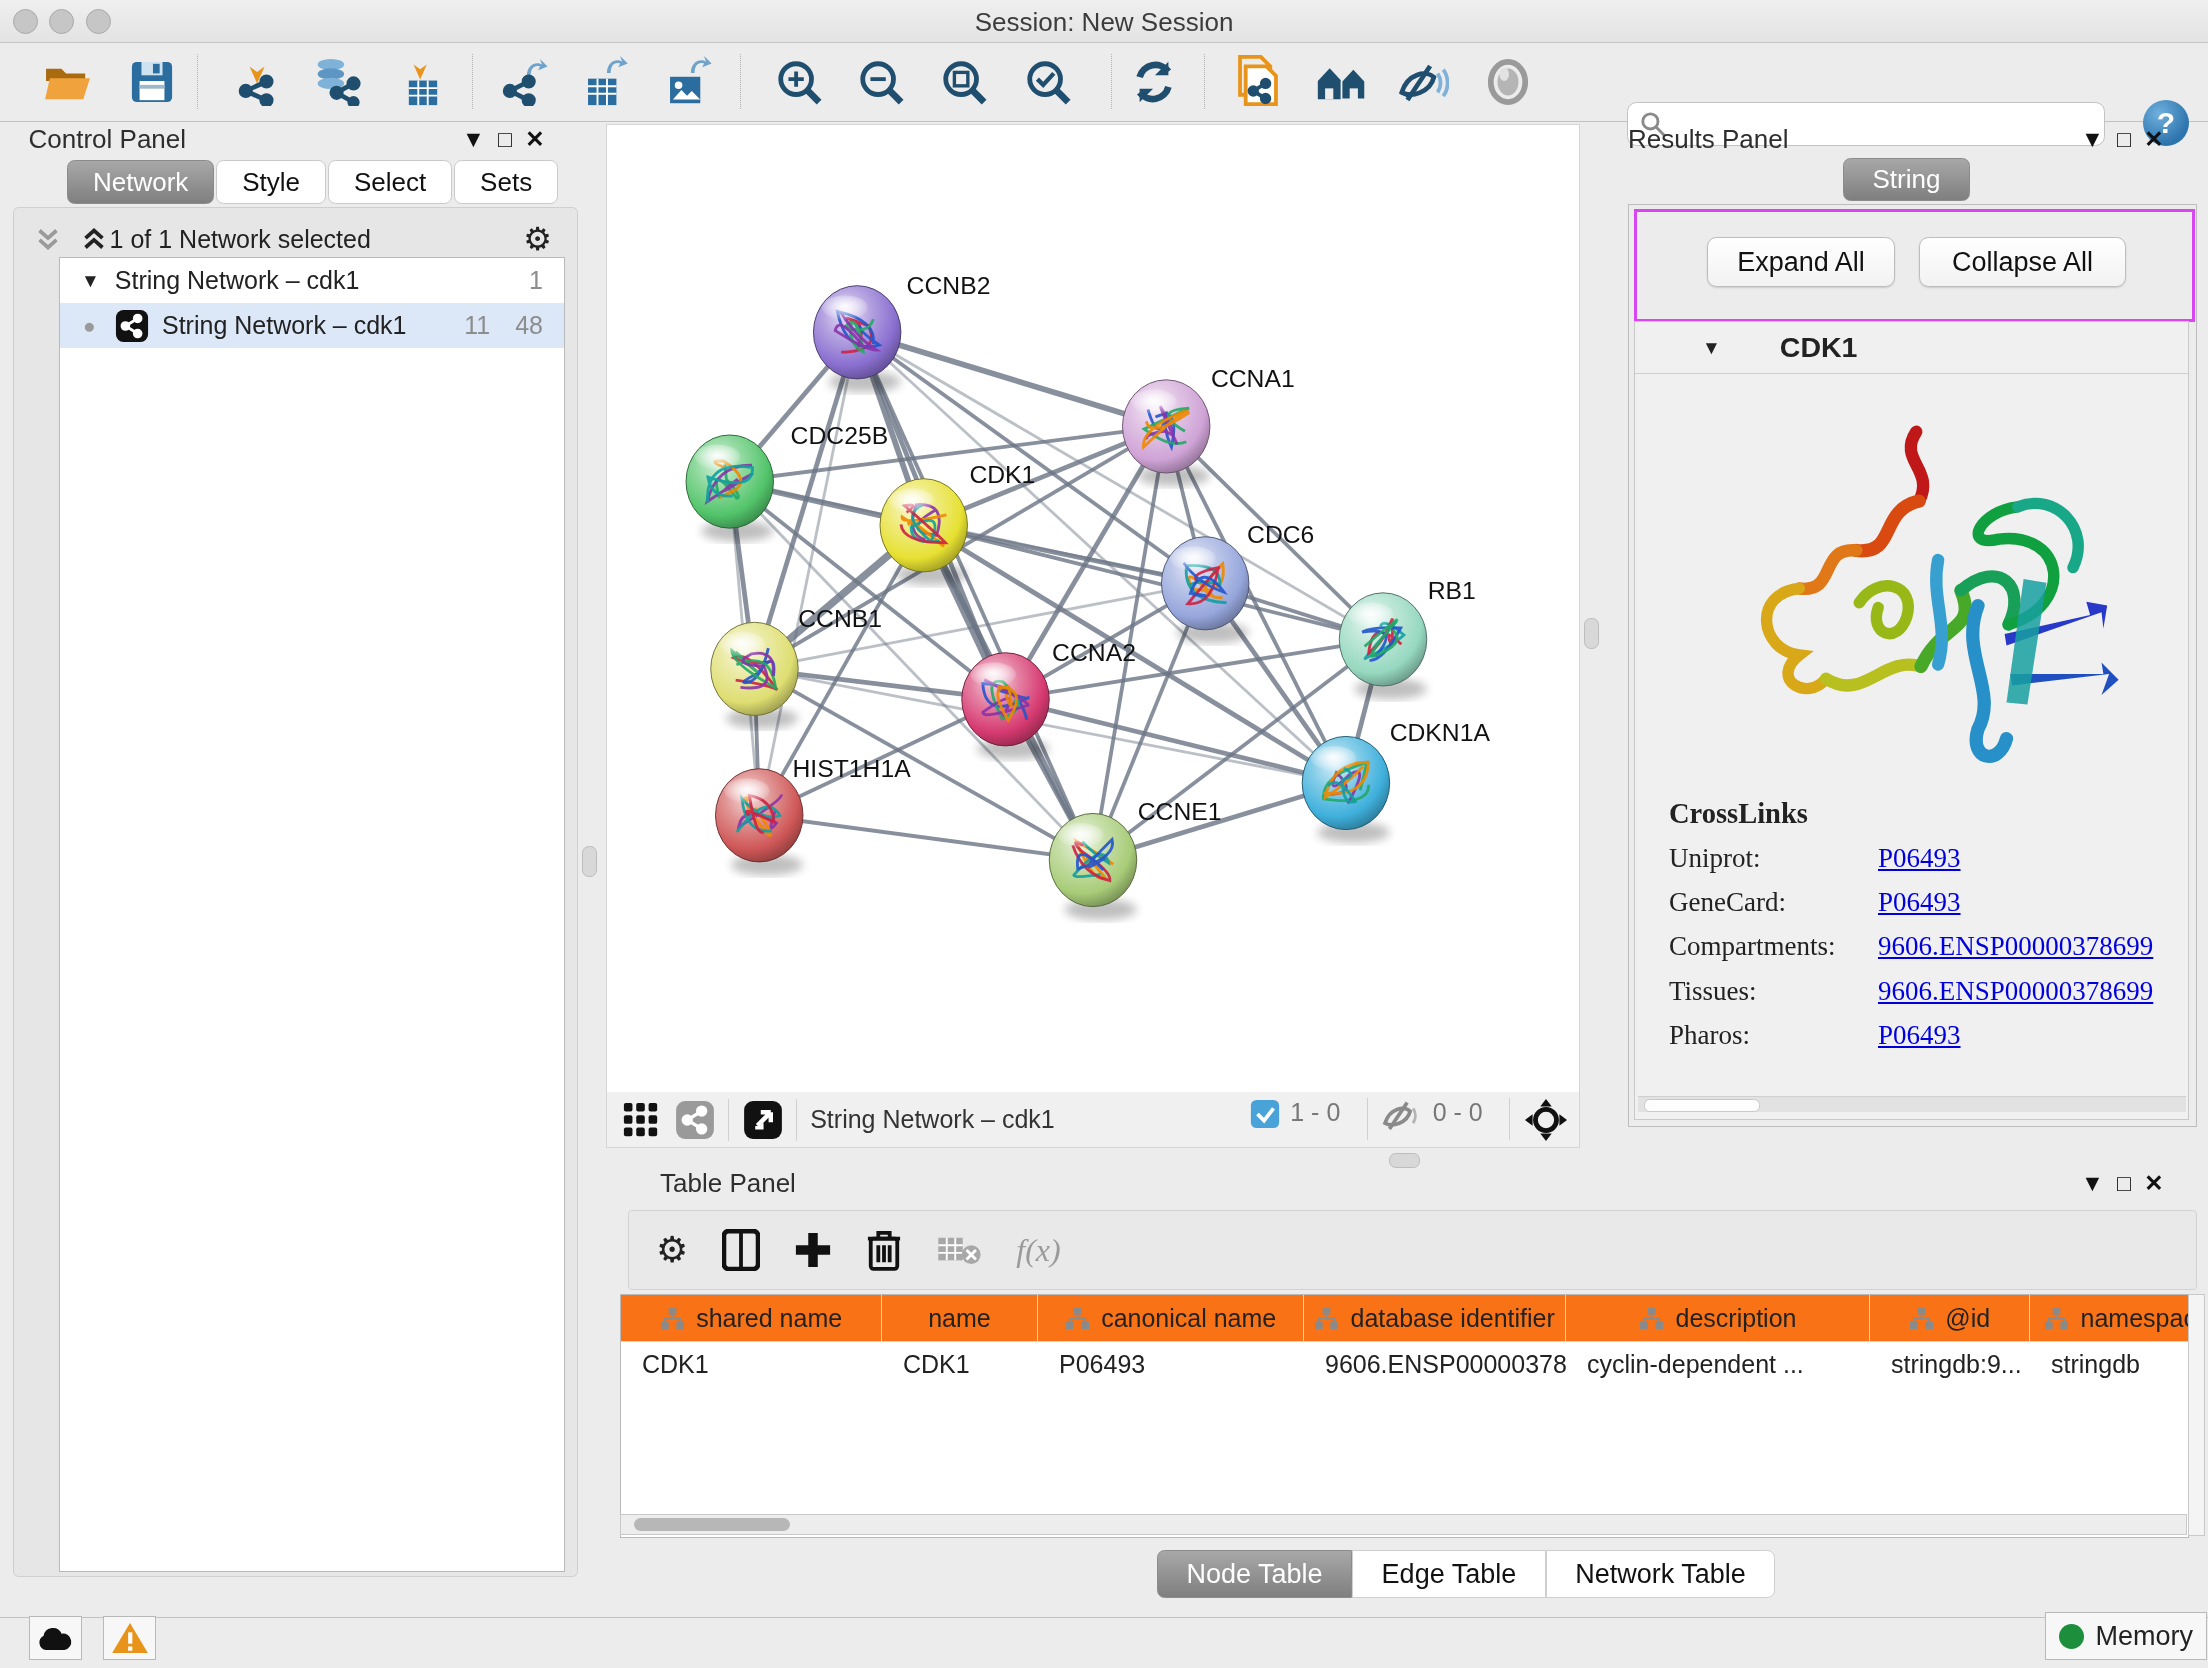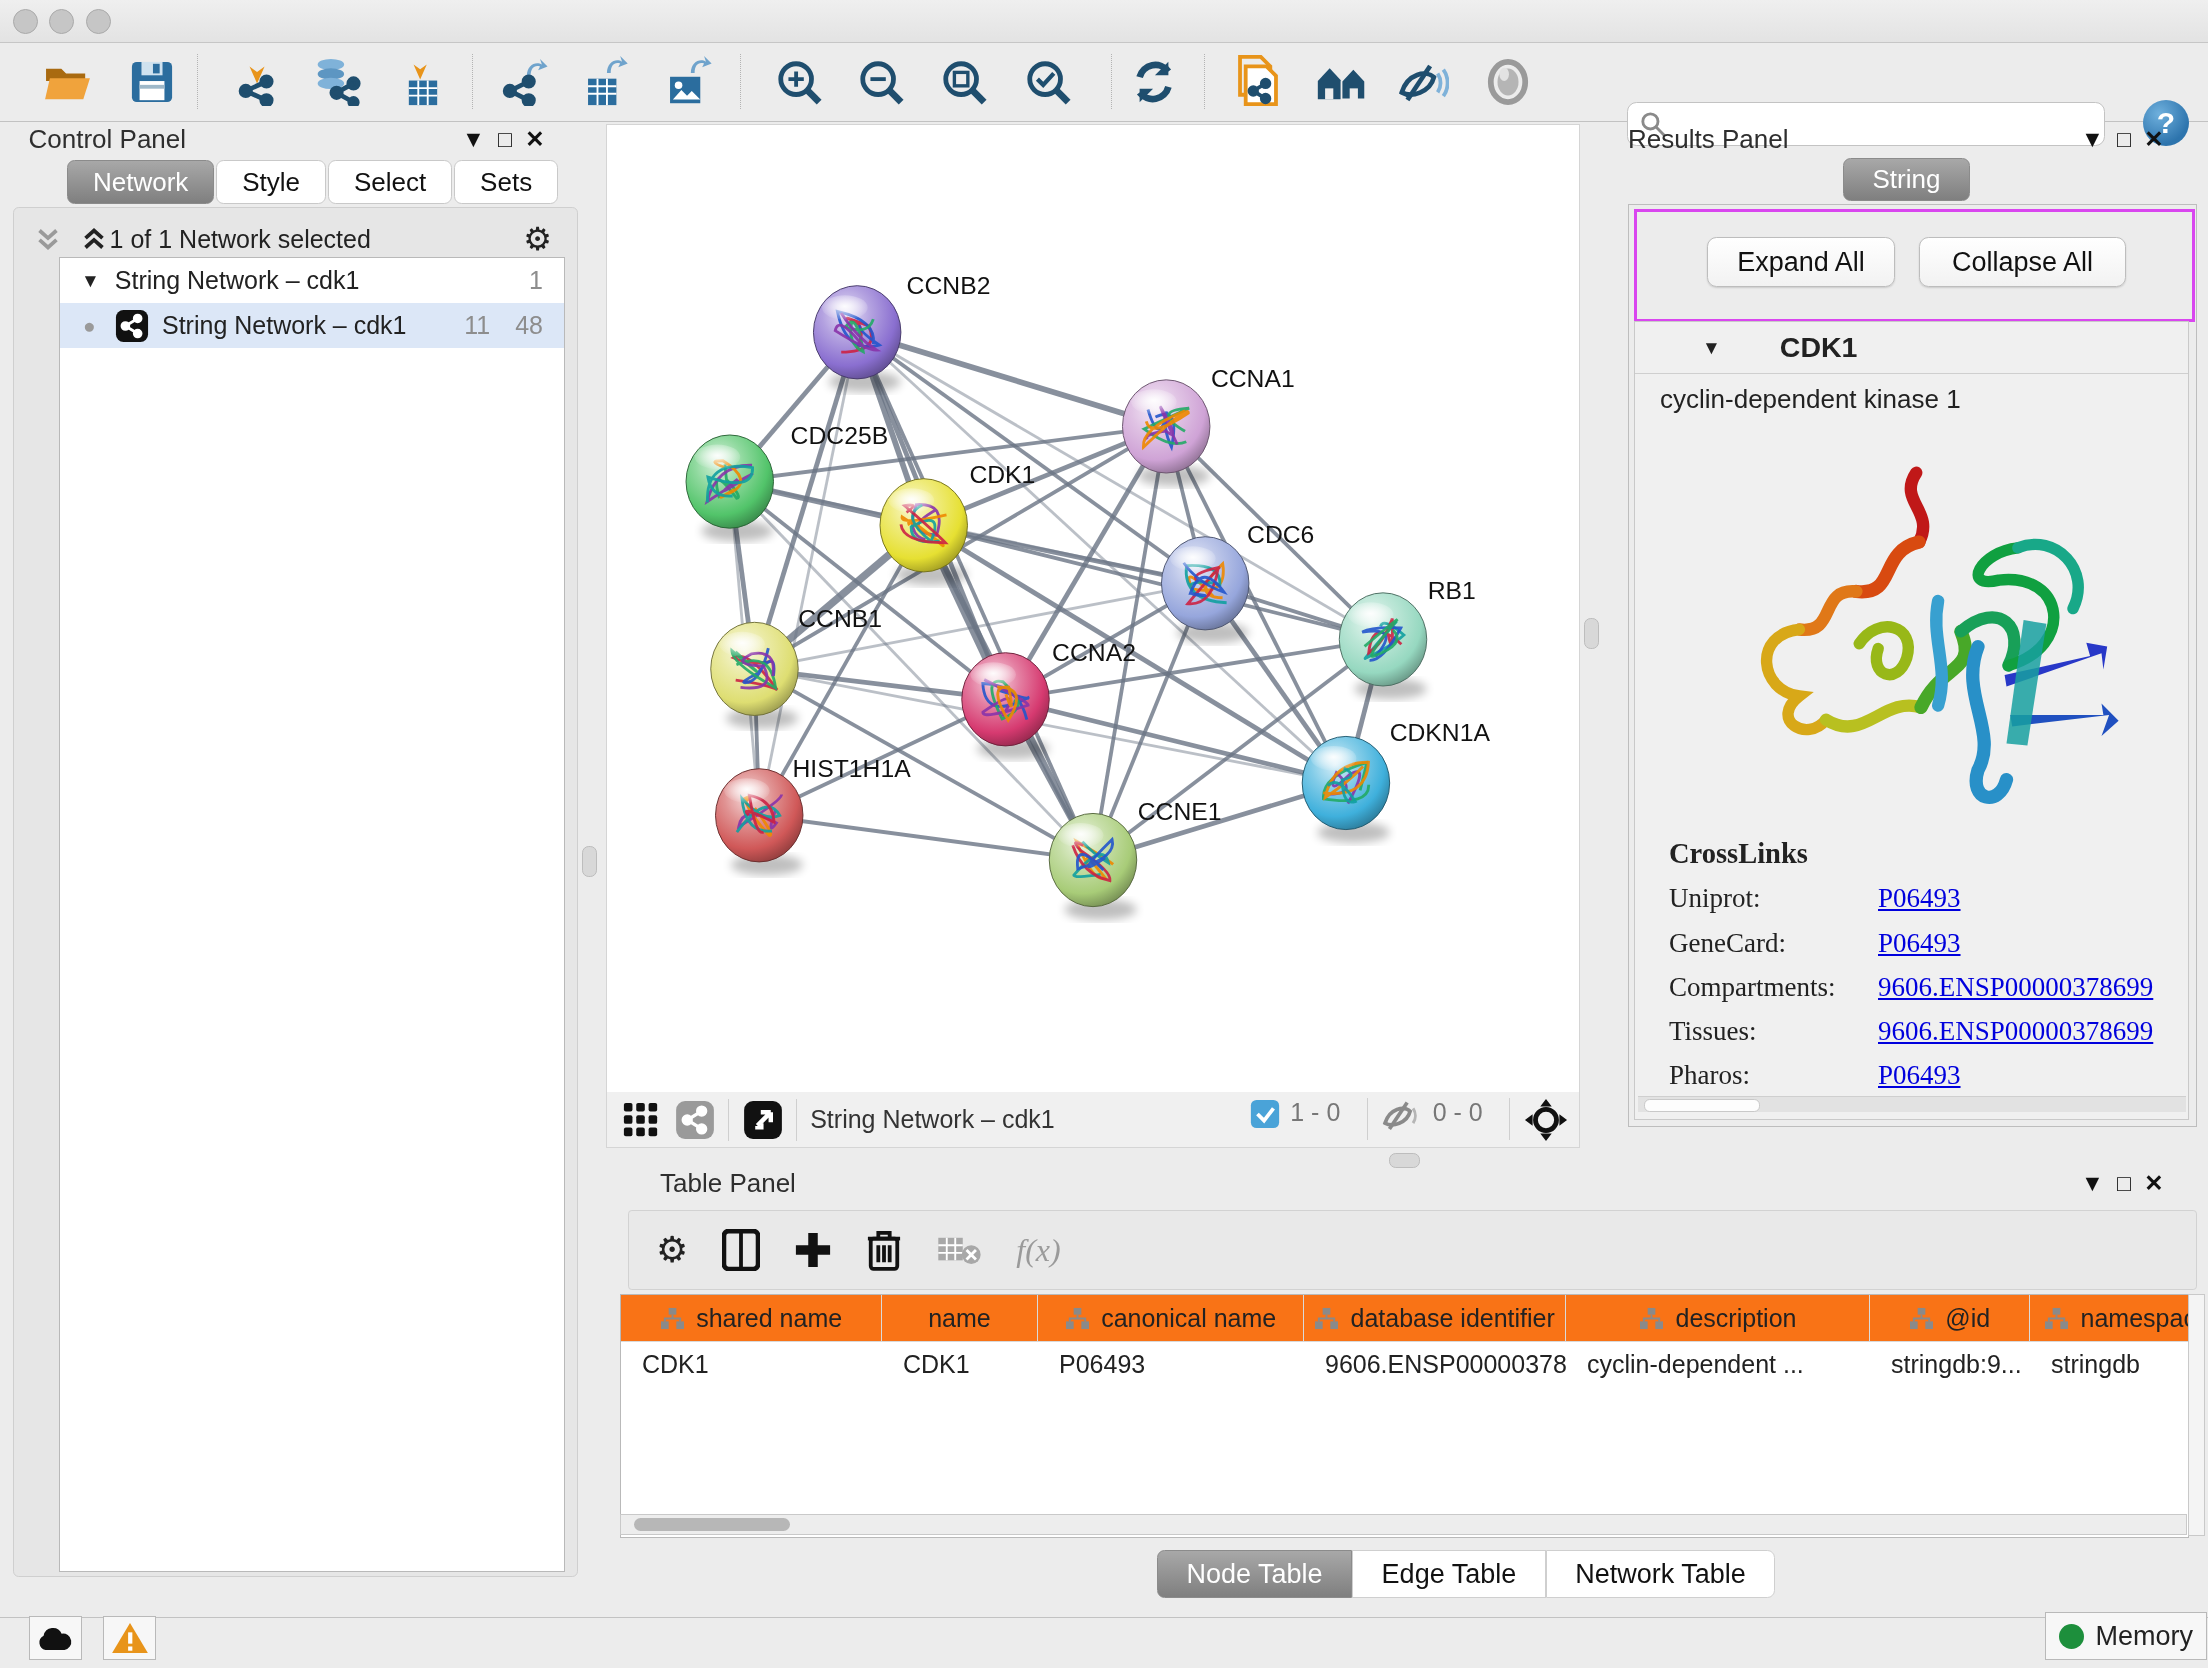--- a/index.html
+++ b/index.html
@@ -86,20 +86,21 @@
   .fx{font-family:"Liberation Serif",serif;font-style:italic;font-size:32px;color:#9a9a9a;}
   svg{display:block;}
 </style>
 </head>
 <body>
 
 <div class="abs titlebar">
   <div class="abs tlight" style="left:13.3px"></div>
   <div class="abs tlight" style="left:49px"></div>
   <div class="abs tlight" style="left:86px"></div>
+  <div class="abs wtitle">Session: New Session</div>
 </div>
 
 <div class="abs toolbar">
   <div class="abs tbtn" style="left:42px">
     <svg width="48" height="42" viewBox="0 0 50 44">
       <path d="M2 8 h16 l5 5 h20 v8 H2z" fill="#a96a10"></path>
       <path d="M6 18 h42 l-7 22 H1z" fill="#f0a33c"></path>
     </svg>
   </div>
   <div class="abs tbtn" style="left:126px">
@@ -588,21 +589,20 @@
 <div class="abs rp-outer"></div>
 <div class="abs rp-exbox">
   <div class="abs rp-btn" style="left:70px;width:186px">Expand All</div>
   <div class="abs rp-btn" style="left:282px;width:205px">Collapse All</div>
 </div>
 <div class="abs rp-main">
   <div class="rp-ghead">
     <span style="margin:0 0 0 67px;font-size:19px">▼</span>
     <span class="rp-gene" style="margin-left:59px">CDK1</span>
   </div>
-  <div class="rp-desc">cyclin-dependent kinase 1</div>
 
   <svg width="533" height="399" viewBox="0 0 460 420" style="margin:15px auto 0">
     <g fill="none" stroke-linecap="round">
       <path d="M235 45 C215 75 255 85 238 118" stroke="#c01818" stroke-width="13"></path>
       <path d="M238 118 C195 128 215 175 172 170" stroke="#d84a10" stroke-width="14"></path>
       <path d="M172 170 C132 166 152 215 112 210" stroke="#e07818" stroke-width="13"></path>
       <path d="M112 210 C62 215 70 275 112 280 C80 305 120 330 140 305" stroke="#d8a818" stroke-width="12"></path>
       <path d="M140 305 C180 330 200 280 240 292" stroke="#b8c020" stroke-width="13"></path>
       <path d="M175 225 C195 195 235 205 225 240 C215 270 185 258 195 230" stroke="#98b818" stroke-width="12"></path>
       <path d="M240 292 C262 245 300 255 282 212" stroke="#48a828" stroke-width="14"></path>

